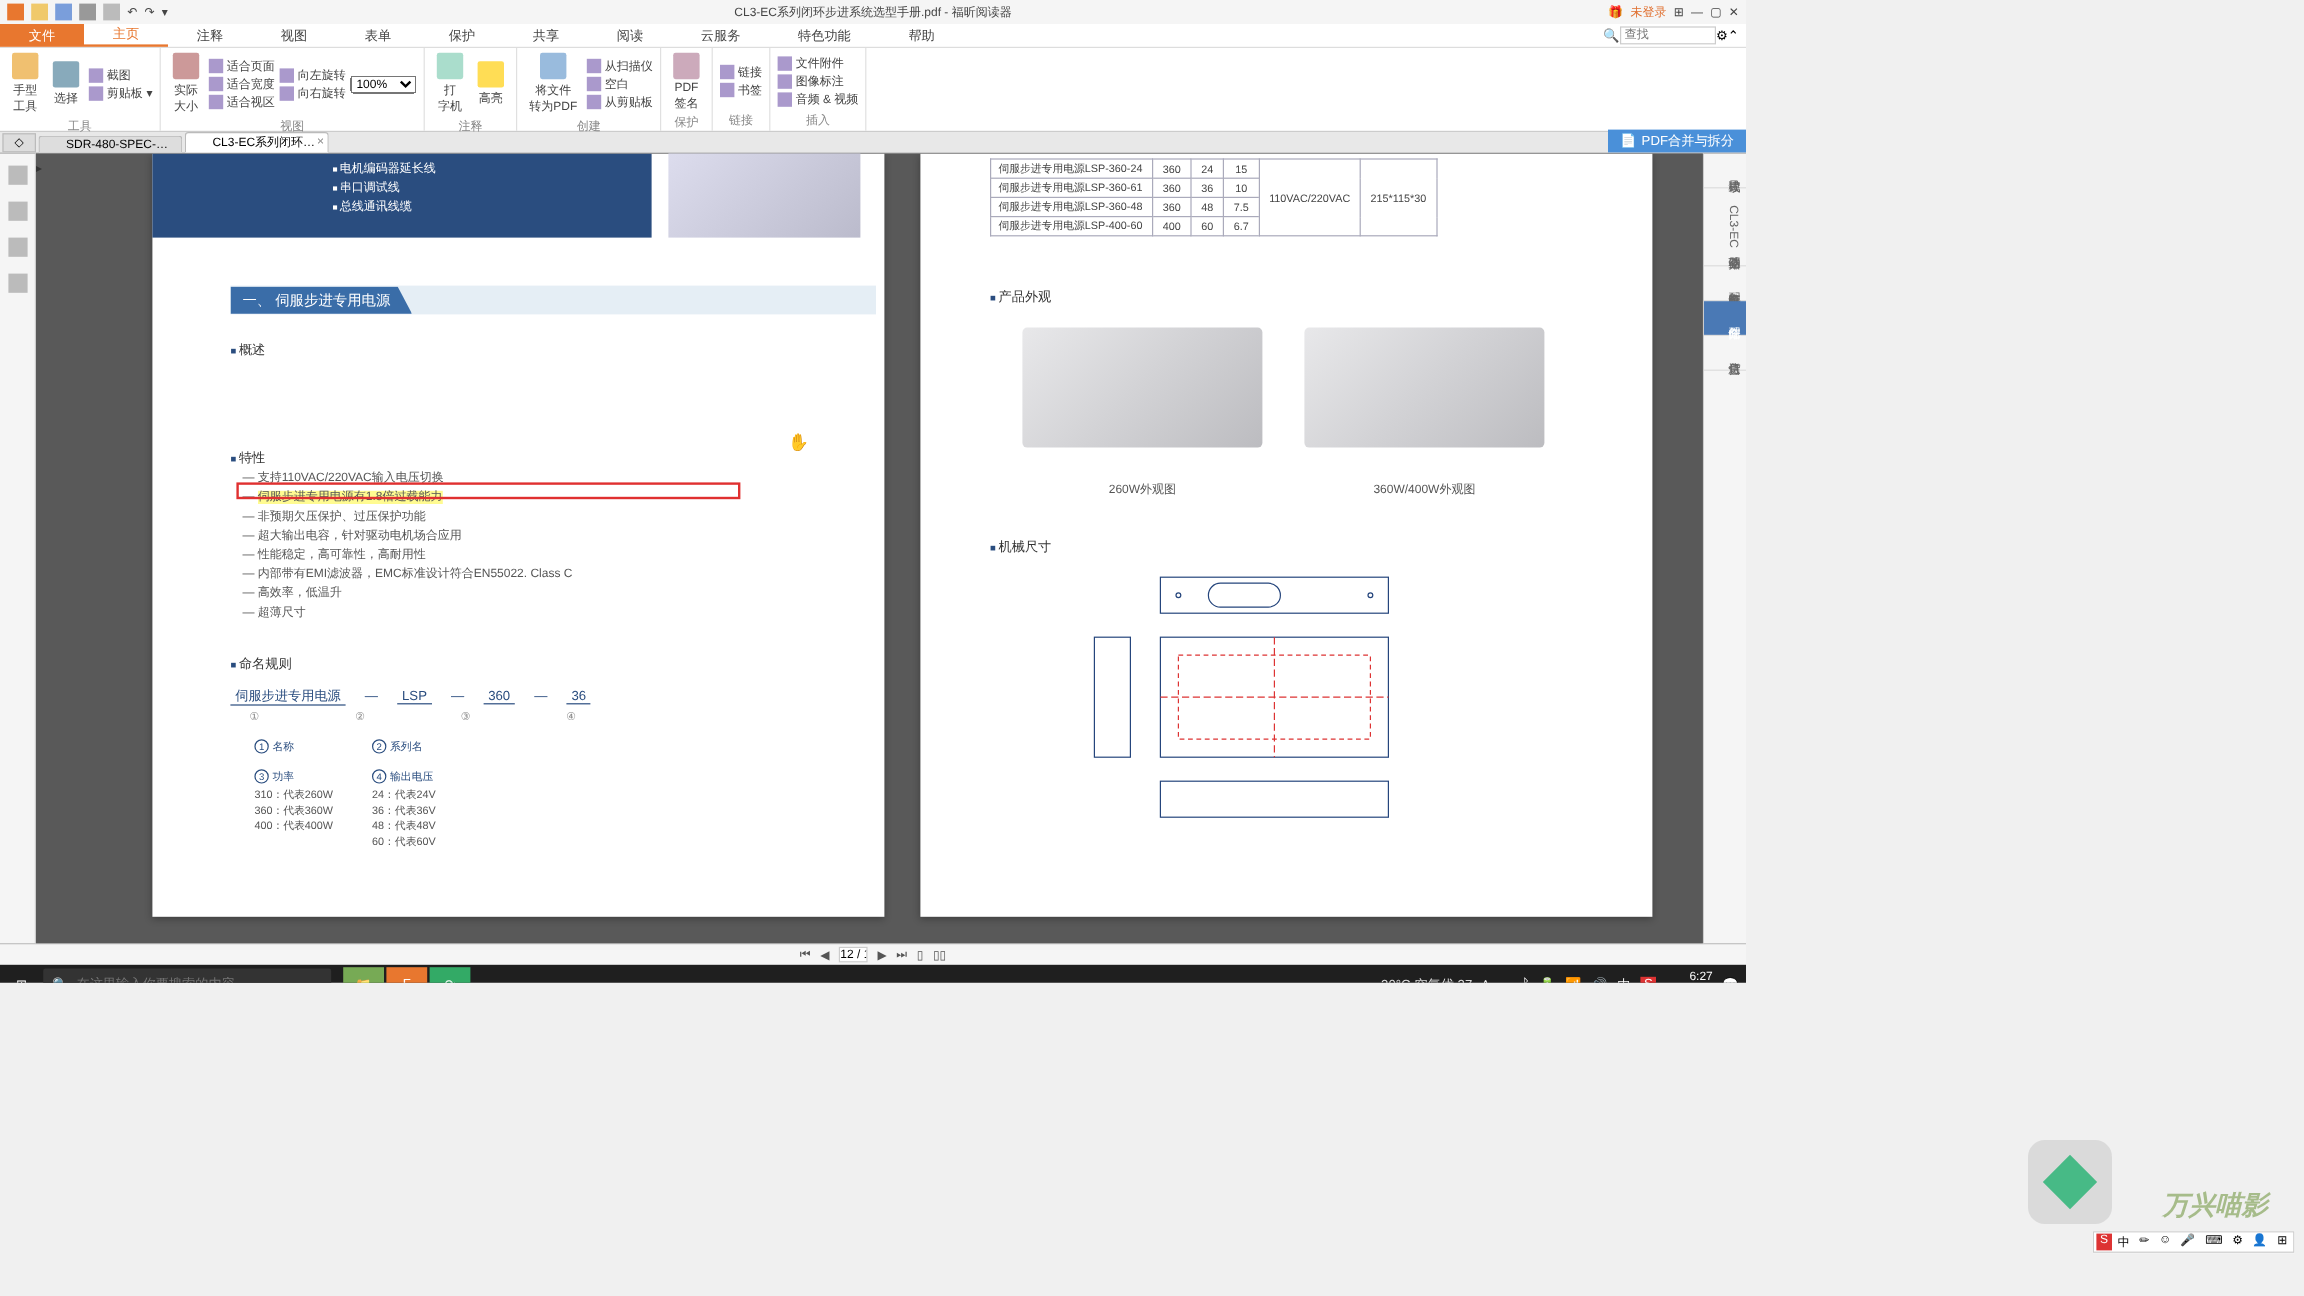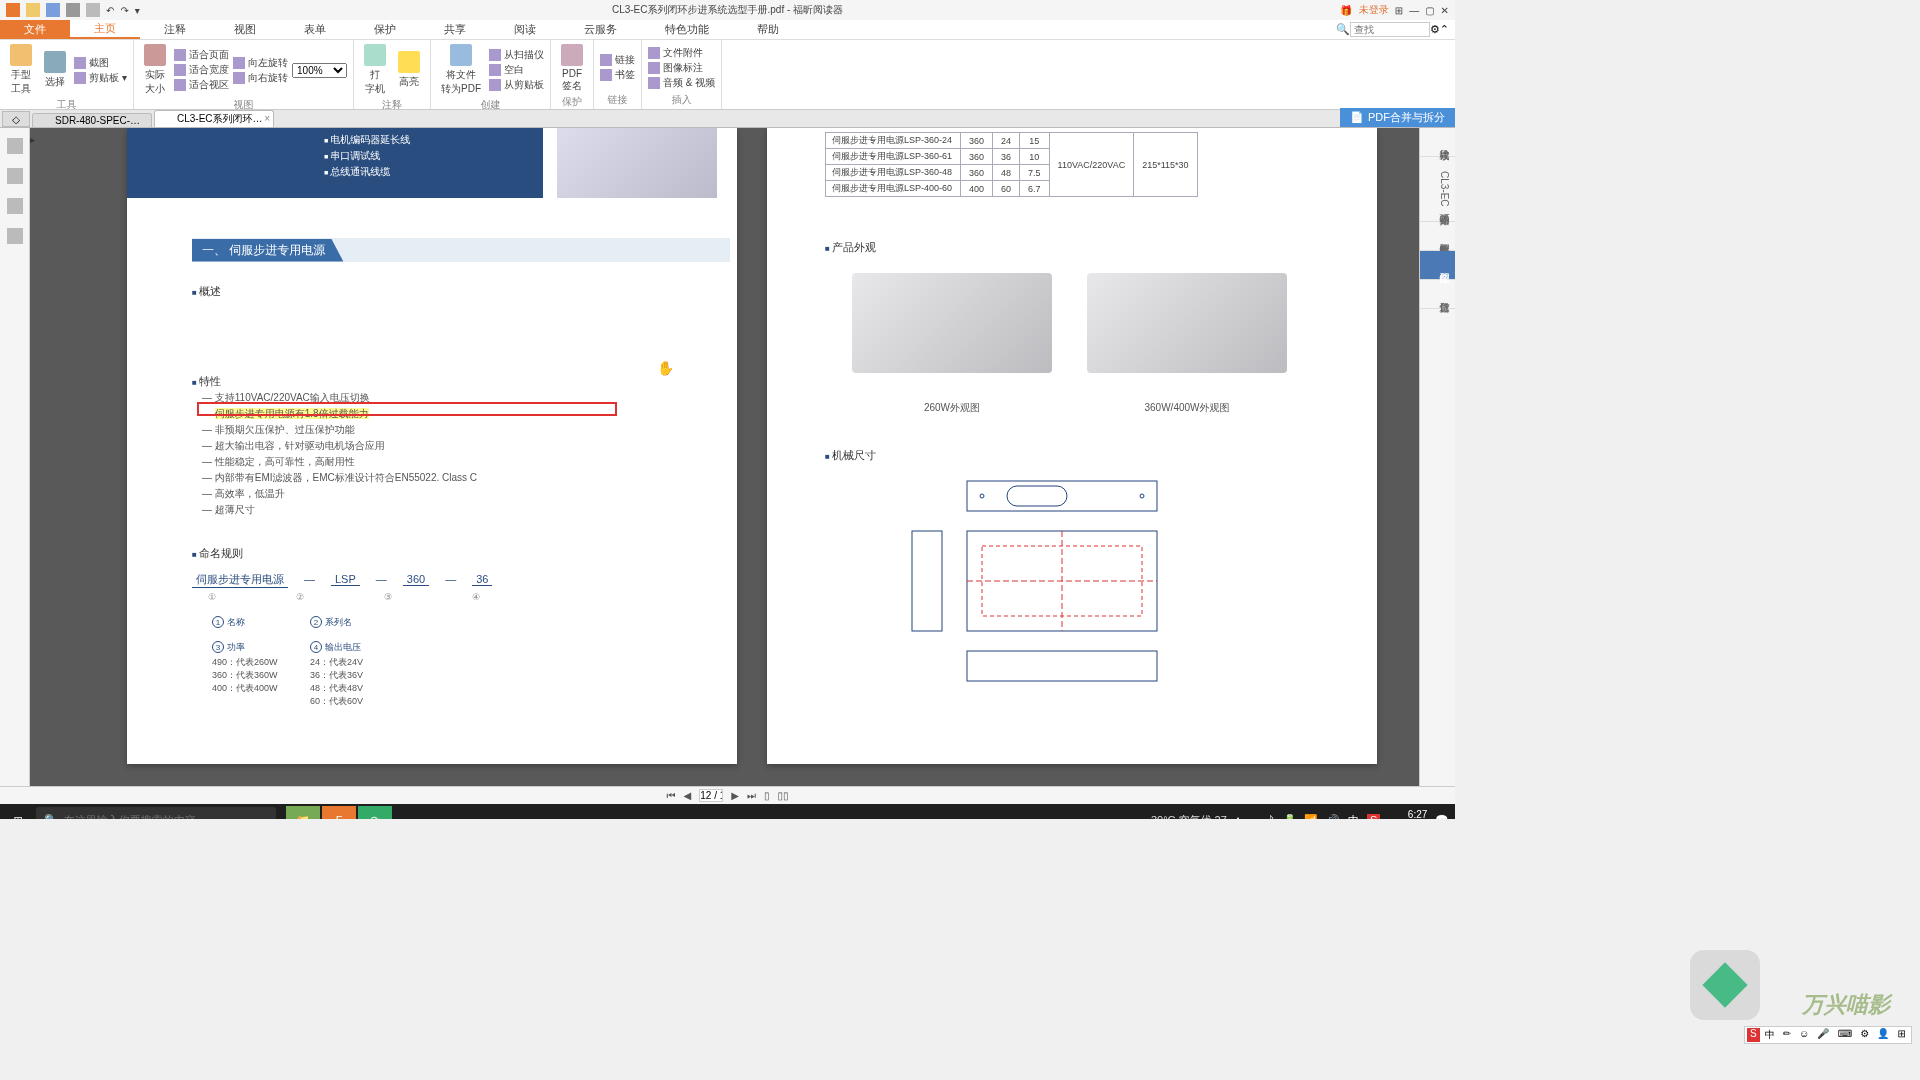--- a/index.html
+++ b/index.html
@@ -64,21 +64,21 @@
 .taskbar .search input { background: transparent; border: none; color: #fff; font-size: 11px; flex: 1; outline: none; }
 .taskbar .apps { display: flex; gap: 2px; margin-left: 10px; }
 .taskbar .apps .app { width: 34px; height: 28px; display: flex; align-items: center; justify-content: center; }
 .taskbar .tray { margin-left: auto; display: flex; align-items: center; gap: 8px; padding-right: 6px; }
 .taskbar .weather { display: flex; align-items: center; gap: 4px; color: #ddd; }
 .taskbar .clock { text-align: right; line-height: 1.1; font-size: 10px; }
 
 
 .pl-header-box { position: absolute; left: 0; top: 0; width: 416px; height: 70px; background: #2a4d7f; color: #fff; font-size: 10px; padding: 4px 0 0 150px; }
 .pl-header-box ul { list-style: none; }
-.pl-header-box li { padding: 1px 0; margin-left: 47px; }
+.pl-header-box li { padding: 1px 0; }
 .pl-header-box li::before { content: "■ "; font-size: 7px; }
 .pl-img-placeholder { position: absolute; left: 430px; top: -5px; width: 160px; height: 75px; background: linear-gradient(135deg,#dde,#bbc); }
 
 .sec-title-bar { position: absolute; left: 65px; top: 110px; width: 538px; height: 24px; background: #e5eef5; display: flex; align-items: center; }
 .sec-title { background: #3a6da8; color: #fff; padding: 3px 18px 3px 10px; font-size: 12px; clip-path: polygon(0 0, 92% 0, 100% 100%, 0 100%); }
 
 .pl-section-h { font-size: 11px; color: #333; }
 .pl-section-h::before { content: "■ "; color: #2a4d7f; font-size: 8px; }
 .pl-summary { position: absolute; left: 65px; top: 156px; }
 .pl-summary-text { position: absolute; left: 65px; top: 172px; width: 540px; font-size: 10px; color: #555; line-height: 1.5; }
@@ -378,21 +378,21 @@
         <span>①</span>
         <span>②</span>
         <span>③</span>
         <span>④</span>
       </div>
       <div class="naming-table">
         <div class="col">
           <div class="hd"><span class="n">1</span><span>名称</span></div>
           <div>&nbsp;</div>
           <div class="hd"><span class="n">3</span><span>功率</span></div>
-          <div>490：代表260W</div>
+          <div>310：代表260W</div>
           <div>360：代表360W</div>
           <div>400：代表400W</div>
         </div>
         <div class="col">
           <div class="hd"><span class="n">2</span><span>系列名</span></div>
           <div>&nbsp;</div>
           <div class="hd"><span class="n">4</span><span>输出电压</span></div>
           <div>24：代表24V</div>
           <div>36：代表36V</div>
           <div>48：代表48V</div>

